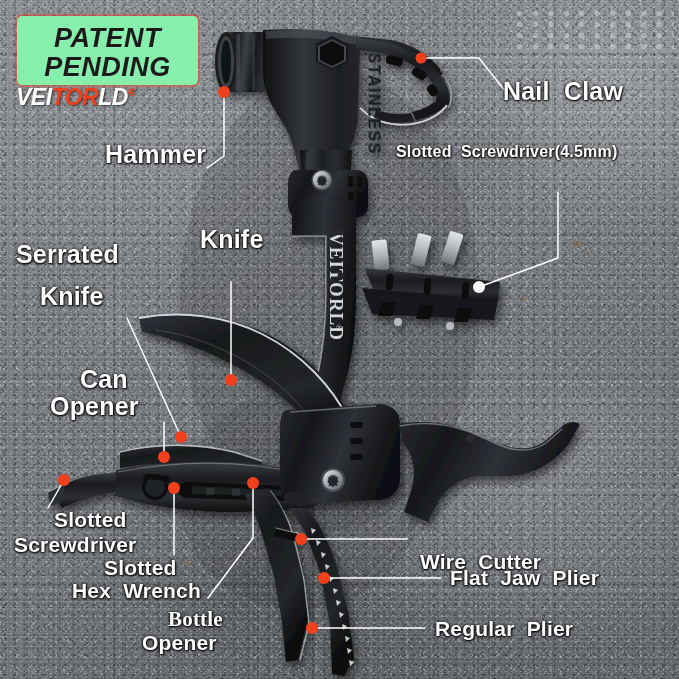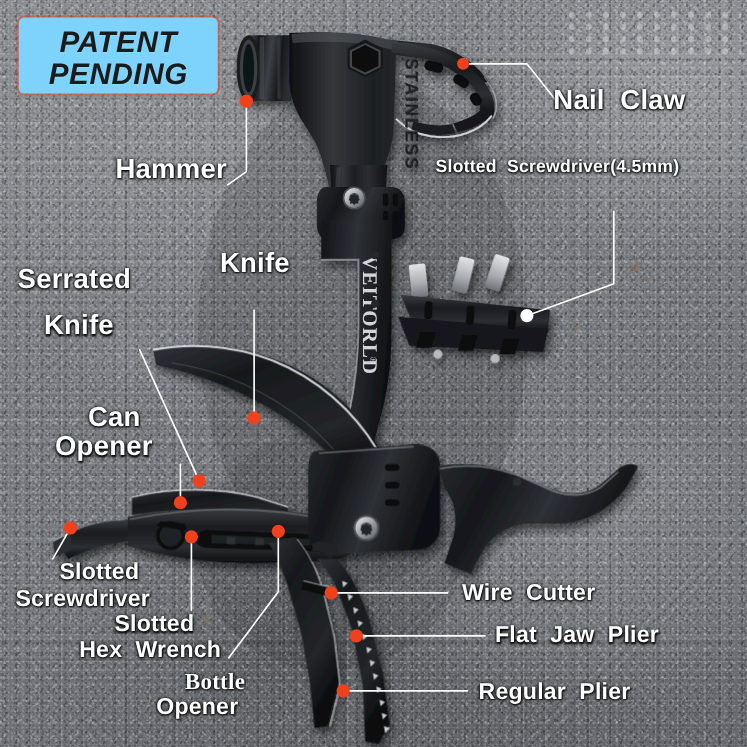--- a/index.html
+++ b/index.html
@@ -80,21 +80,21 @@
   .dotpanel{
     position:absolute; left:512px; top:8px; width:162px; height:44px;
     background-image: radial-gradient(circle, rgba(222,226,230,.55) 0 2.6px, transparent 3px);
     background-size: 15.5px 11px;
     opacity:.85;
   }
 
   
   .badge{
     position:absolute; left:17px; top:16px; width:181px; height:69px;
-    background:#7dd3fc;
+    background:#86efac;
     border-radius:5px;
     box-shadow:0 0 0 2px rgba(241,64,28,.45);
   }
   .badge::before{
     
     content:"";
     position:absolute; inset:-4px;
     background:
       radial-gradient(circle at 4% 12%, rgba(241,64,28,.9) 0 4px, transparent 5px),
       radial-gradient(circle at 96% 8%, rgba(241,64,28,.85) 0 4px, transparent 5px),
@@ -539,20 +539,21 @@
     </g>
 
     <circle cx="479" cy="287" r="6" fill="#ffffff"></circle>
   </svg>
 
   <div class="badge">
     <div class="badge-line badge-l1">PATENT</div>
     <div class="badge-line badge-l2">PENDING</div>
   </div>
 
+  <div class="brand"><span class="w">VEI</span><span class="r">TOR</span><span class="w">LD</span><span class="reg">®</span></div>
 
   <div class="lbl big" style="left:105px; top:140px;">Hammer</div>
 
   <div class="lbl big" style="left:503px; top:77px;">Nail  Claw</div>
 
   <div class="lbl sml" style="left:396px; top:143px;">Slotted  Screwdriver(4.5mm)</div>
 
 
   <div class="lbl big" style="left:200px; top:225px;">Knife</div>
 
@@ -564,19 +565,19 @@
 
   <div class="lbl mid" style="left:54px; top:508px;">Slotted</div>
   <div class="lbl mid" style="left:14px; top:533px;">Screwdriver</div>
 
   <div class="lbl mid" style="left:104px; top:556px;">Slotted</div>
   <div class="lbl mid" style="left:72px; top:579px;">Hex  Wrench</div>
 
   <div class="lbl mid" style="left:168px; top:608px;font-family:Liberation Serif, serif;">Bottle</div>
   <div class="lbl mid" style="left:142px; top:631px;">Opener</div>
 
-  <div class="lbl mid" style="left:420px; top:527px;">Wire  Cutter</div>
+  <div class="lbl mid" style="left:420px; top:550px;">Wire  Cutter</div>
 
   <div class="lbl mid" style="left:450px; top:566px;">Flat  Jaw  Plier</div>
 
   <div class="lbl mid" style="left:435px; top:617px;">Regular  Plier</div>
 
 </div>
 
 </body></html>

